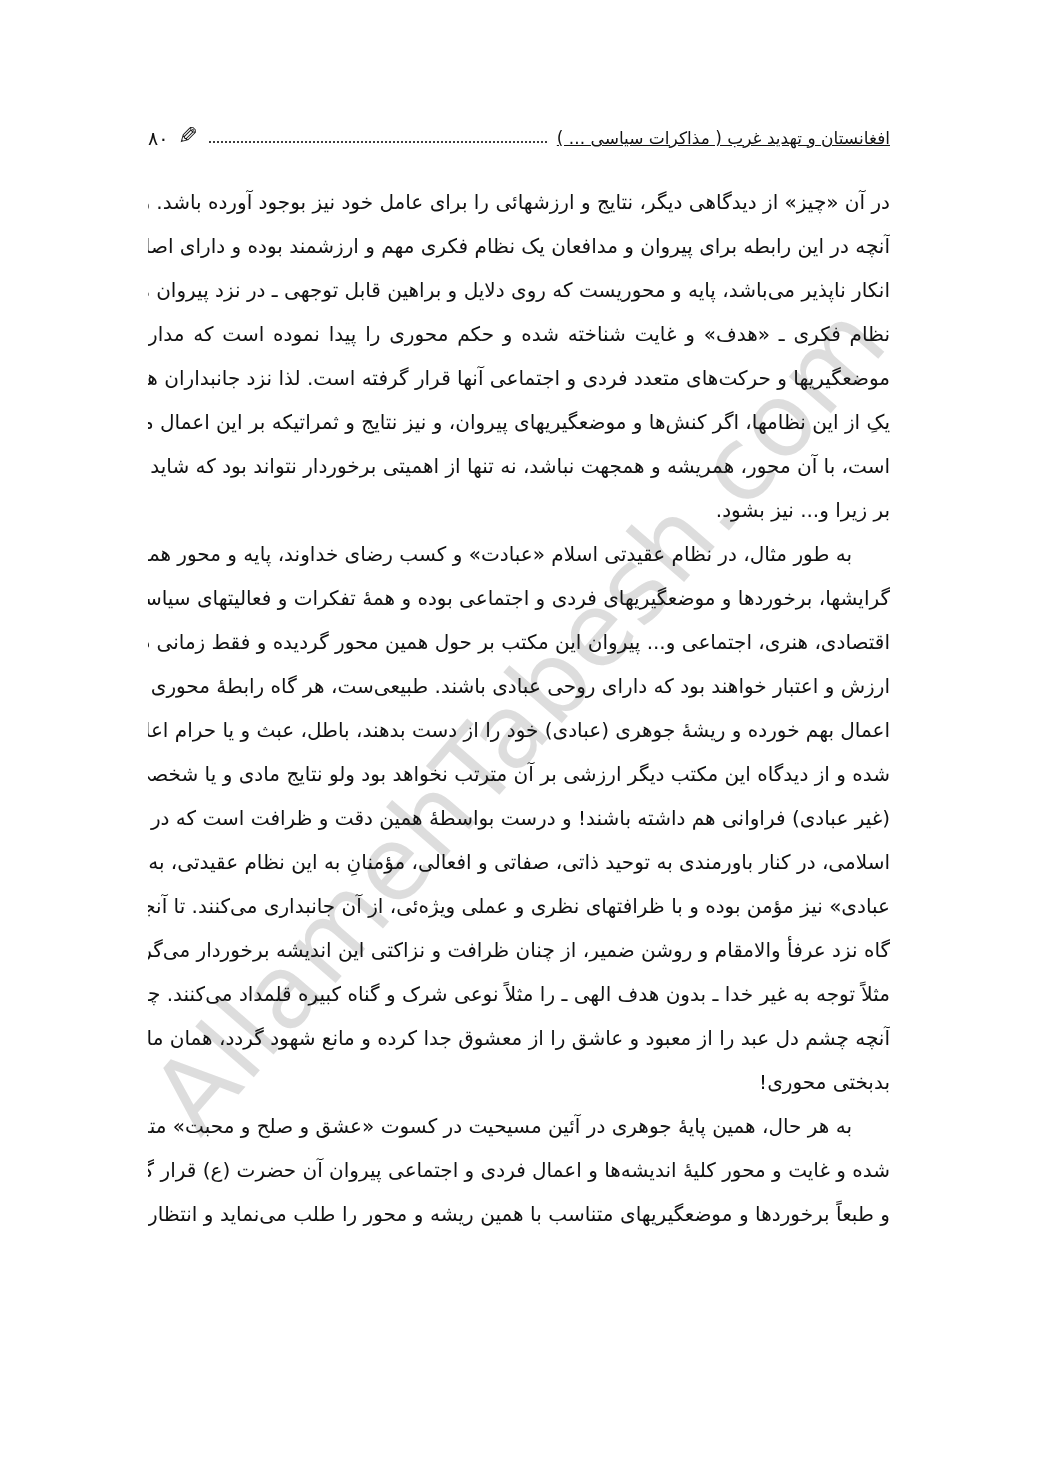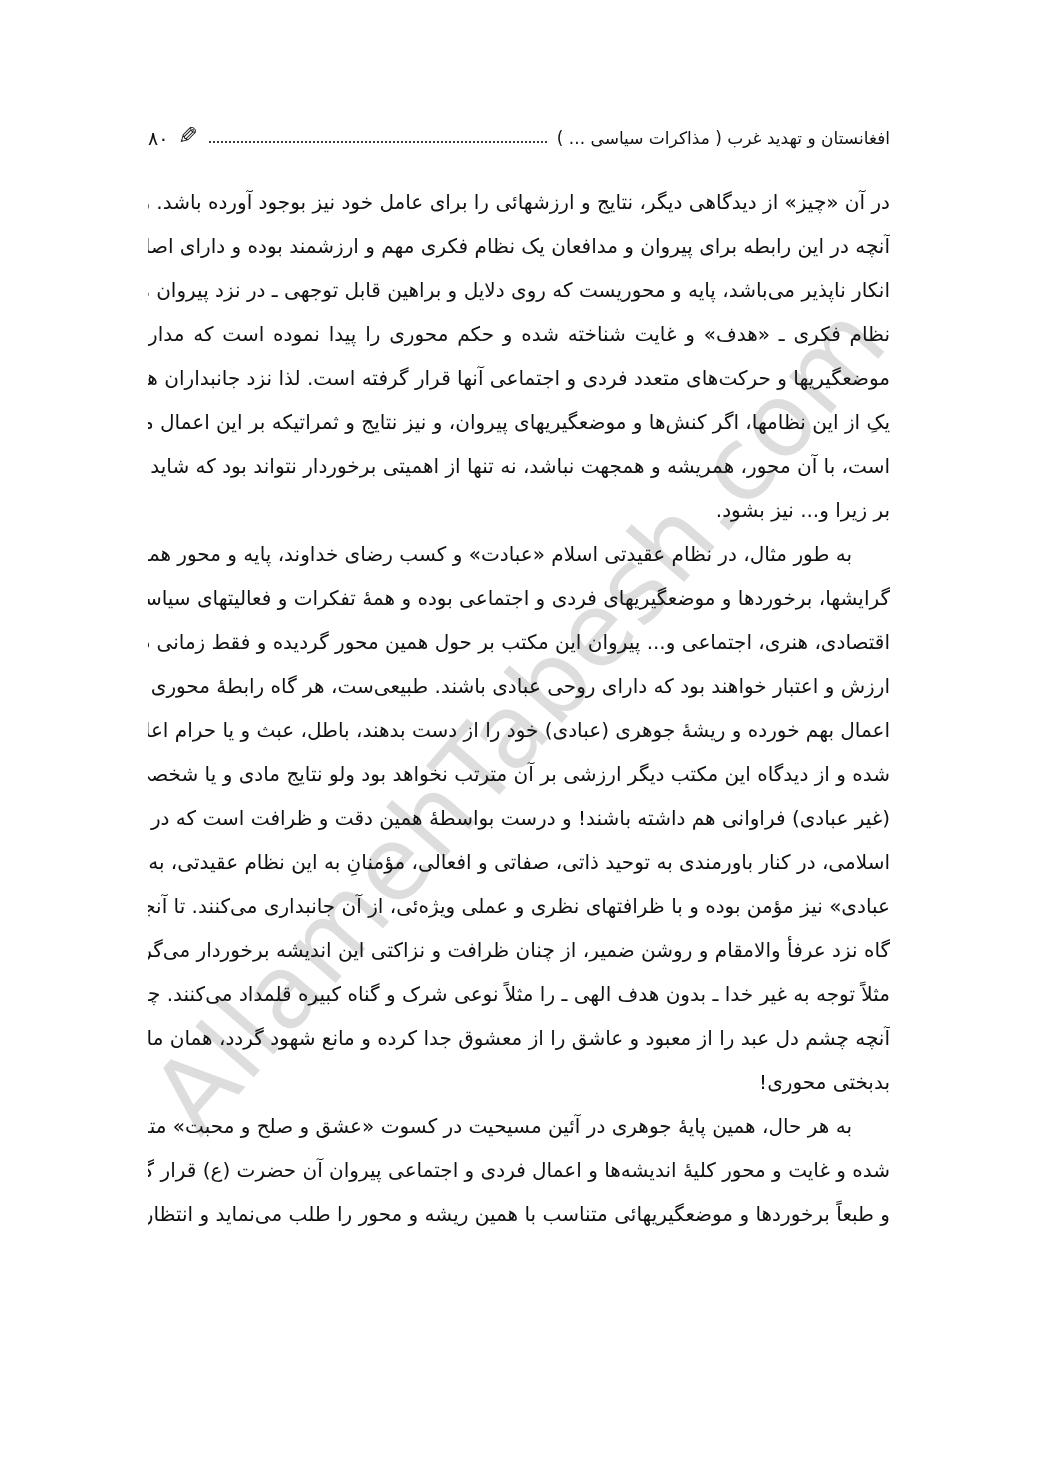--- a/index.html
+++ b/index.html
@@ -27,21 +27,21 @@
   .page-header{
     position:absolute;
     top:126px;left:148px;right:147px;
     display:flex;
     direction:rtl;
     align-items:flex-end;
     gap:10px;
     font-size:17px;
     z-index:1;
   }
-  .header-title{white-space:nowrap;padding-bottom:2px;}
+  .header-title{white-space:nowrap;padding-bottom:2px;text-decoration:underline;}
   .leader{
     flex:1;
     border-bottom:2.5px dotted #3c3c3c;
     margin-bottom:7px;
     min-width:40px;
   }
   .pen{
     font-size:24px;
     line-height:1;
     transform:scaleX(-1) translateY(-2px);
@@ -102,16 +102,16 @@
       <div class="line">شده و از دیدگاه این مکتب دیگر ارزشی بر آن مترتب نخواهد بود ولو نتایج مادی و یا شخصی</div>
       <div class="line">(غیر عبادی) فراوانی هم داشته باشند! و درست بواسطهٔ همین دقت و ظرافت است که در اندیشهٔ</div>
       <div class="line">اسلامی، در کنار باورمندی به توحید ذاتی، صفاتی و افعالی، مؤمنانِ به این نظام عقیدتی، به «توحید</div>
       <div class="line">عبادی» نیز مؤمن بوده و با ظرافتهای نظری و عملی ویژه‌ئی، از آن جانبداری می‌کنند. تا آنجا که</div>
       <div class="line">گاه نزد عرفأ والامقام و روشن ضمیر، از چنان ظرافت و نزاکتی این اندیشه برخوردار می‌گردد که</div>
       <div class="line">مثلاً توجه به غیر خدا ـ بدون هدف الهی ـ را مثلاً نوعی شرک و گناه کبیره قلمداد می‌کنند. چه هر</div>
       <div class="line">آنچه چشم دل عبد را از معبود و عاشق را از معشوق جدا کرده و مانع شهود گردد، همان مایهٔ</div>
       <div class="line last">بدبختی محوری!</div>
       <div class="line indent">به هر حال، همین پایهٔ جوهری در آئین مسیحیت در کسوت «عشق و صلح و محبت» متجلی</div>
       <div class="line">شده و غایت و محور کلیهٔ اندیشه‌ها و اعمال فردی و اجتماعی پیروان آن حضرت (ع) قرار گرفته</div>
-      <div class="line">و طبعاً برخوردها و موضعگیریهائی متناسب با همین ریشه و محور را طلب می‌نماید و انتظار</div>
+      <div class="line">و طبعاً برخوردها و موضعگیریهای متناسب با همین ریشه و محور را طلب می‌نماید و انتظار</div>
     </main>
 
 </div>
 
 </body></html>

